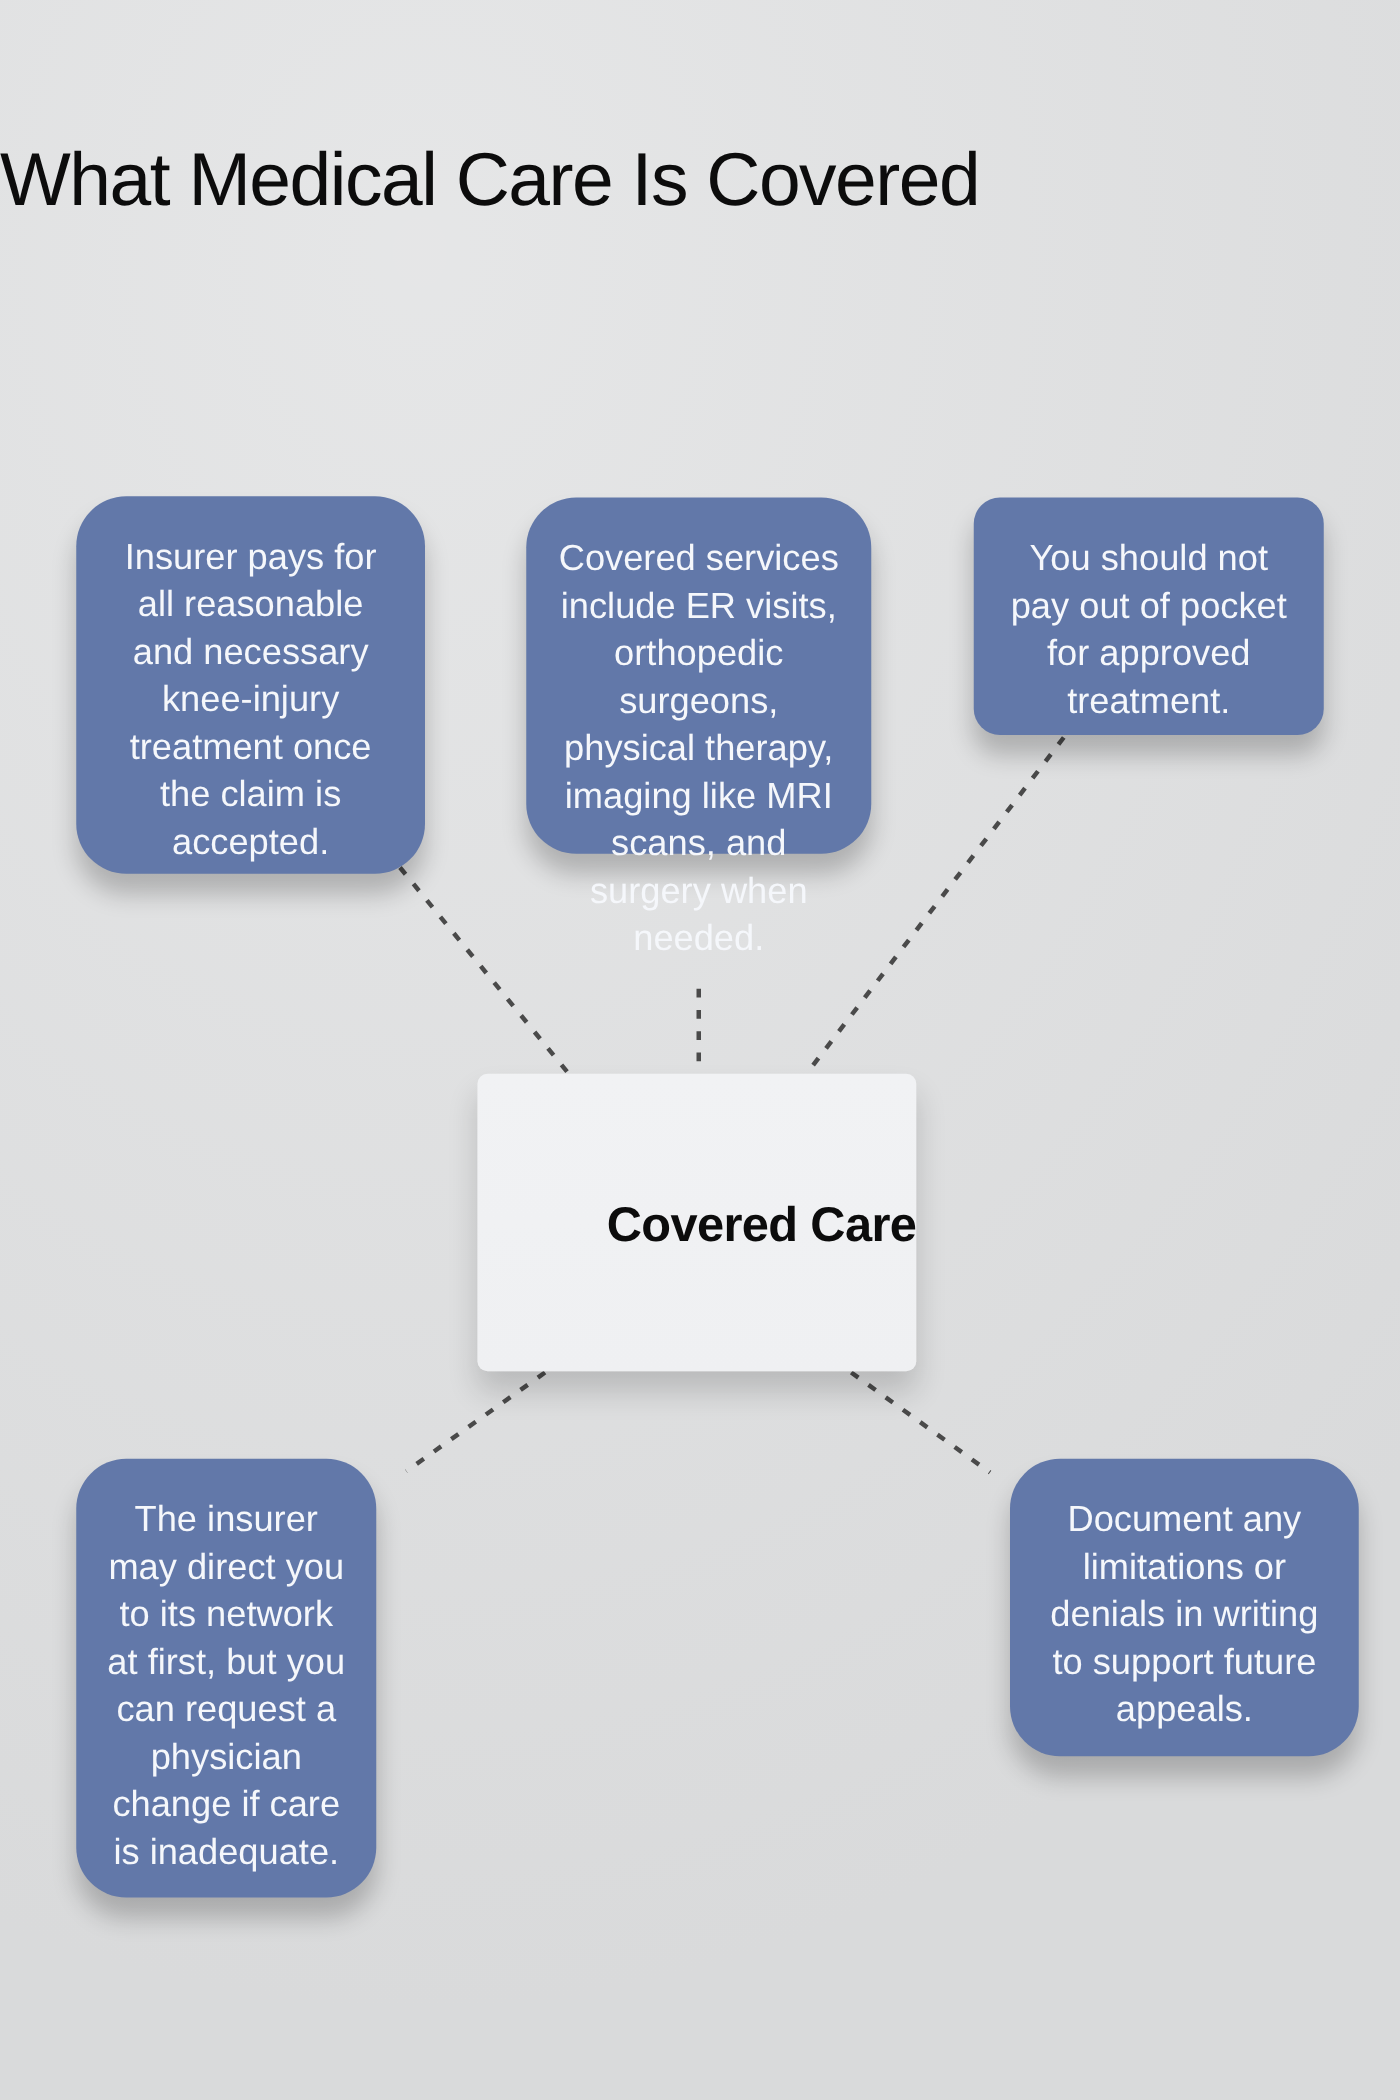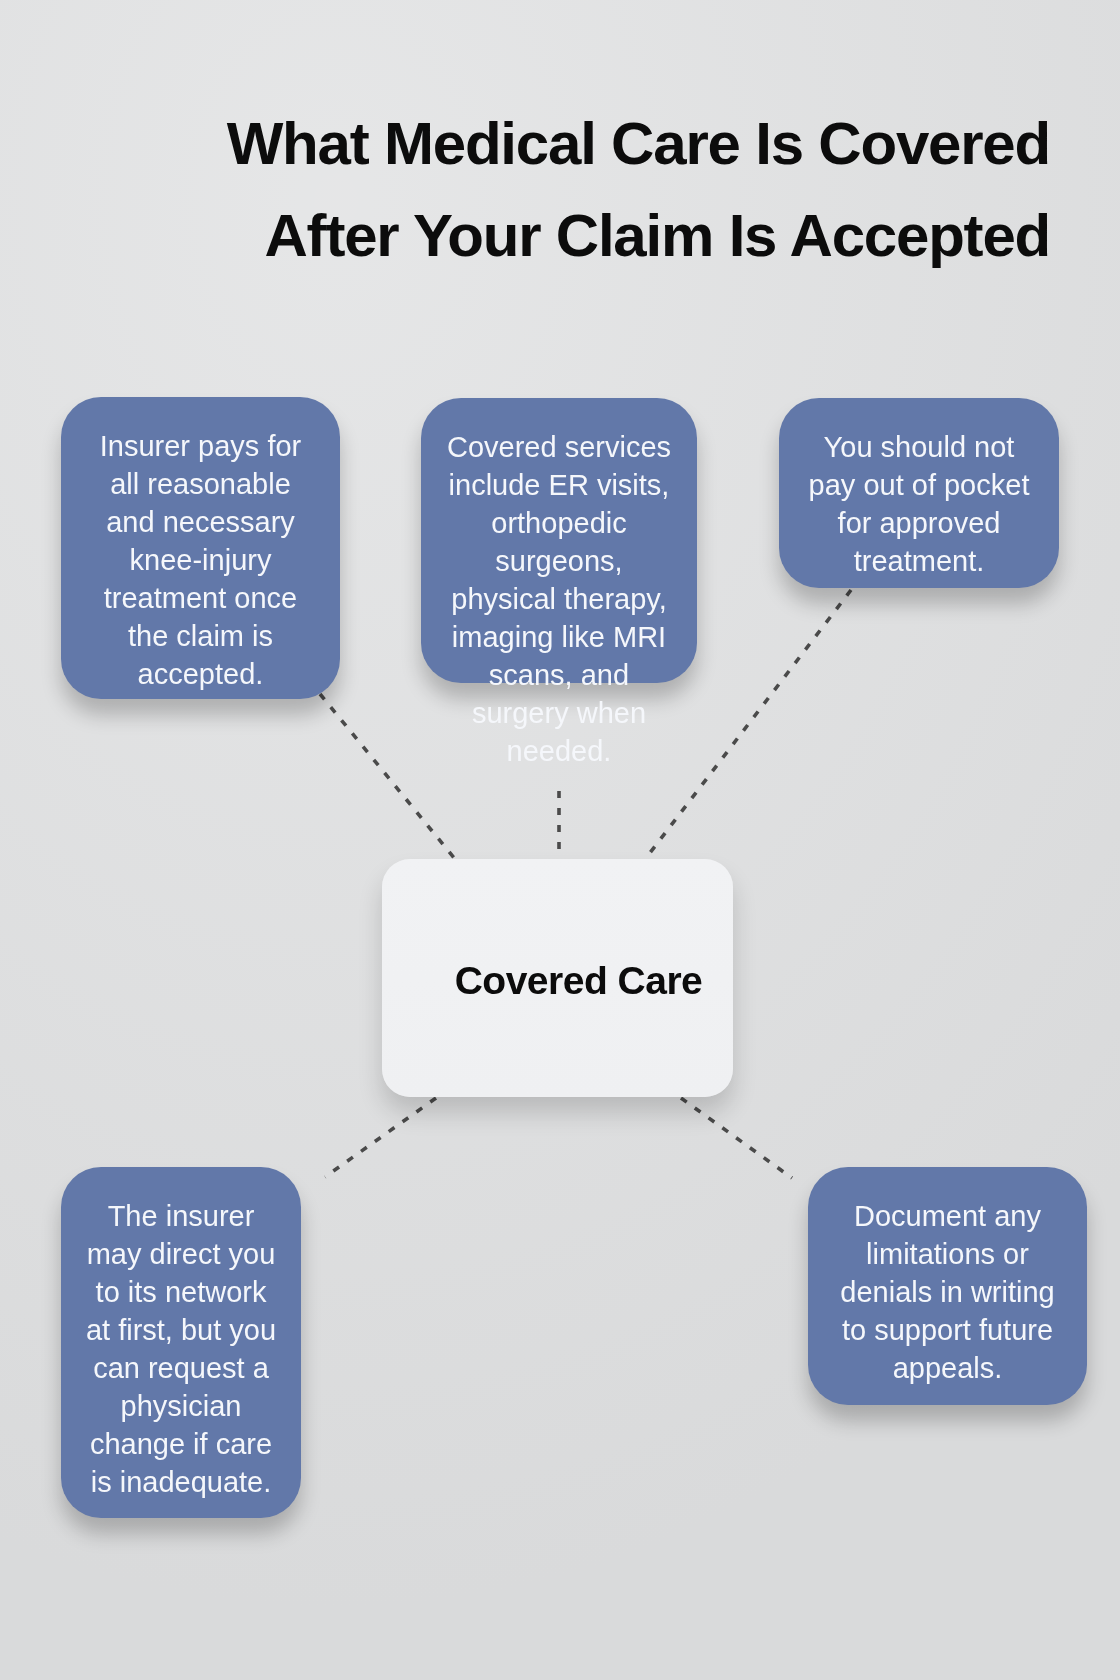--- a/index.html
+++ b/index.html
@@ -17,53 +17,53 @@
     position:relative;
     overflow:hidden;
     font-family:"Liberation Sans", sans-serif;
     background:
       radial-gradient(140% 120% at 30% 12%, rgba(255,255,255,0.18), rgba(0,0,0,0.03) 70%),
       var(--background);
   }
   .title{
     position:absolute;
     top:98px; left:0; width:1050px;
-    text-align:right;
+    text-align:left;
     font-size:60px;
     line-height:92px;
-    font-weight:700;
+    font-weight:400;
     letter-spacing:-1.2px;
     color:var(--title-text);
   }
   .connector-layer{
     position:absolute; left:0; top:0; width:1120px; height:1680px;
   }
   .node{
     position:absolute;
     background:var(--node-fill);
     color:var(--node-text);
     border-radius:40px;
     padding:30px 24px;
     font-size:29px;
     line-height:38px;
     box-shadow:0 16px 20px rgba(0,0,0,0.22);
     text-align:center;
   }
   .node-top-left   {left:61px;  top:397px;  width:279px; height:302px;}
   .node-top-middle {left:421px; top:398px;  width:276px; height:285px;}
-  .node-top-right  {left:779px; top:398px;  width:280px; height:190px;}
+  .node-top-right  {left:779px; top:398px;  width:280px; height:190px;border-radius:21px;}
   .node-bottom-left{left:61px;  top:1167px; width:240px; height:351px;}
   .node-bottom-right{left:780px;top:1167px; width:279px; height:238px;margin-left:28px;}
   .center-node{
     position:absolute;
     left:382px; top:859px; width:351px; height:238px;
     background:linear-gradient(180deg, #f1f2f4, var(--center-fill));
-    border-radius:28px;
+    border-radius:8px;
     box-shadow:0 16px 24px rgba(0,0,0,0.16);
-    display:flex; align-items:center; justify-content:center;padding-left:42px;
+    display:flex; align-items:center; justify-content:flex-end;padding-left:42px;
   }
   .center-label{
     font-size:39px;
     font-weight:700;
     letter-spacing:-0.5px;
     color:var(--center-text);
     padding-top:6px;
   }
 </style>
 </head>
@@ -72,21 +72,20 @@
 <svg class="connector-layer" viewBox="0 0 1120 1680" width="1120" height="1680" fill="none">
   <line x1="320" y1="694" x2="455" y2="859" stroke="#4a4a4a" stroke-width="3.6" stroke-dasharray="7 10"></line>
   <line x1="559" y1="791" x2="559" y2="857" stroke="#4a4a4a" stroke-width="3.6" stroke-dasharray="7 10"></line>
   <line x1="851" y1="590" x2="646" y2="858" stroke="#4a4a4a" stroke-width="3.6" stroke-dasharray="7 10"></line>
   <line x1="436" y1="1098" x2="325" y2="1177" stroke="#4a4a4a" stroke-width="3.6" stroke-dasharray="7 10"></line>
   <line x1="681" y1="1098" x2="792" y2="1178" stroke="#4a4a4a" stroke-width="3.6" stroke-dasharray="7 10"></line>
 </svg>
 
 <div class="title">
   <div>What Medical Care Is Covered</div>
-  <div>After Your Claim Is Accepted</div>
 </div>
 
 <div class="node node-top-left">
   <span>Insurer pays for all reasonable and necessary knee-injury treatment once the claim is accepted.</span>
 </div>
 
 <div class="node node-top-middle">
   <span>Covered services include ER visits, orthopedic surgeons, physical therapy, imaging like MRI scans, and surgery when needed.</span>
 </div>
 

